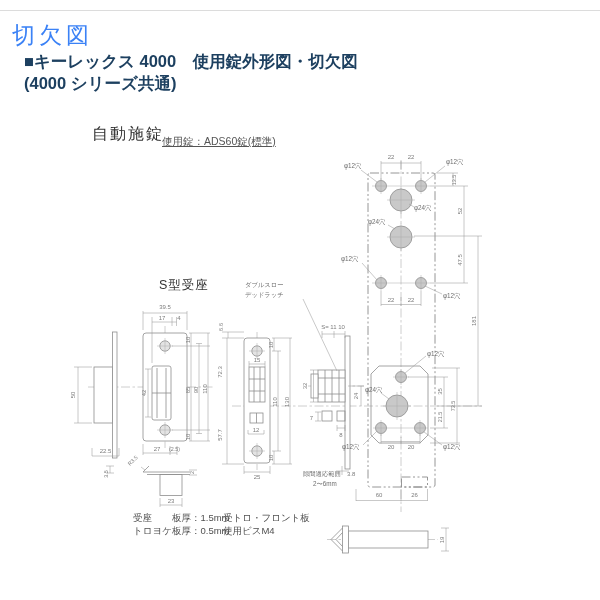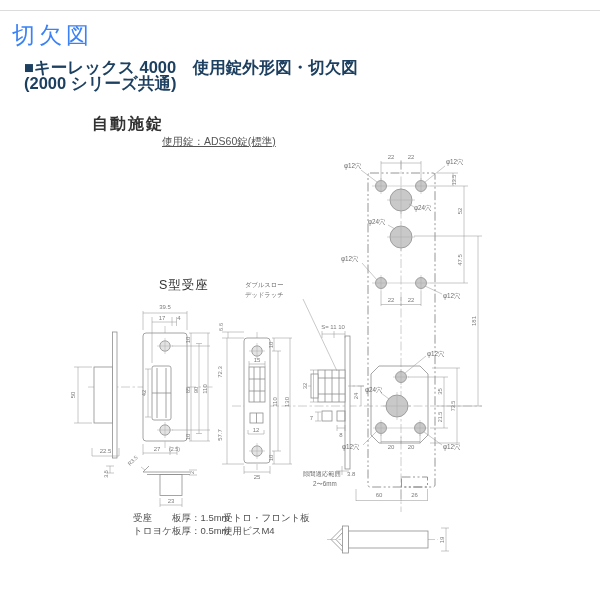--- a/index.html
+++ b/index.html
@@ -3,23 +3,23 @@
 <meta charset="utf-8">
 <style>
   html,body{margin:0;padding:0;}
   body{
     width:600px;height:600px;position:relative;background:#ffffff;
     font-family:"Liberation Sans",sans-serif;overflow:hidden;
   }
   .top-rule{position:absolute;top:10px;left:0;width:600px;height:1px;background:#dcdcdc;}
   .page-title{position:absolute;left:12px;top:20px;font-size:23px;color:#3b82f6;
     letter-spacing:4px;font-weight:400;}
-  .subtitle{position:absolute;left:24px;top:57px;font-size:16.5px;font-weight:700;color:#1d4060;}
+  .subtitle{position:absolute;left:24px;top:51px;font-size:16.5px;font-weight:700;color:#1d4060;}
   .subtitle2{position:absolute;left:24px;top:73px;font-size:16.5px;font-weight:700;color:#1d4060;}
-  .sec-head{position:absolute;left:92px;top:114px;font-size:16px;font-weight:700;color:#333;letter-spacing:2px;}
+  .sec-head{position:absolute;left:92px;top:124px;font-size:16px;font-weight:400;color:#333;letter-spacing:2px;}
   .sec-note{position:absolute;left:162px;top:135px;font-size:10.5px;color:#555;text-decoration:underline;}
   .strike-title{position:absolute;left:143px;top:277px;font-size:12.5px;color:#333;letter-spacing:1px;margin-left:16px;}
   svg{position:absolute;left:0;top:0;}
   .ln{stroke:#8e8e8e;stroke-width:.8;fill:none;}
   .lw{stroke:#8e8e8e;stroke-width:.8;fill:#ffffff;}
   .dim{stroke:#9c9c9c;stroke-width:.55;fill:none;}
   .cl{stroke:#a6a6a6;stroke-width:.55;fill:none;stroke-dasharray:9 2.5 2.5 2.5;}
   .cl2{stroke:#8b8b8b;stroke-width:.9;fill:none;stroke-dasharray:9 2.5 2 2.5 2 2.5;}
   .hx{stroke:#ababab;stroke-width:.5;fill:none;}
   .hole{fill:#c9c9c9;stroke:#8e8e8e;stroke-width:.8;}
@@ -29,21 +29,21 @@
   text.s{font-size:5.4px;}
   text.j{font-size:6.3px;fill:#6f6f6f;}
   text.n{font-size:9.5px;fill:#4f4f4f;}
 </style>
 </head>
 <body>
 
 <div class="top-rule"></div>
 <div class="page-title">切欠図</div>
 <div class="subtitle">■キーレックス 4000　使用錠外形図・切欠図</div>
-<div class="subtitle2">(2000 シリーズ共通)</div>
+<div class="subtitle2">(4000 シリーズ共通)</div>
 <div class="sec-head">自動施錠</div>
 <div class="sec-note">使用錠：ADS60錠(標準)</div>
 <div class="strike-title">S型受座</div>
 
 <svg width="600" height="600" viewBox="0 0 600 600">
 
   <g>
     <line class="cl" x1="401" y1="160" x2="401" y2="512"></line>
     <line class="cl" x1="232" y1="406" x2="482" y2="406"></line>
     <line class="cl" x1="88" y1="387" x2="214" y2="387"></line>

